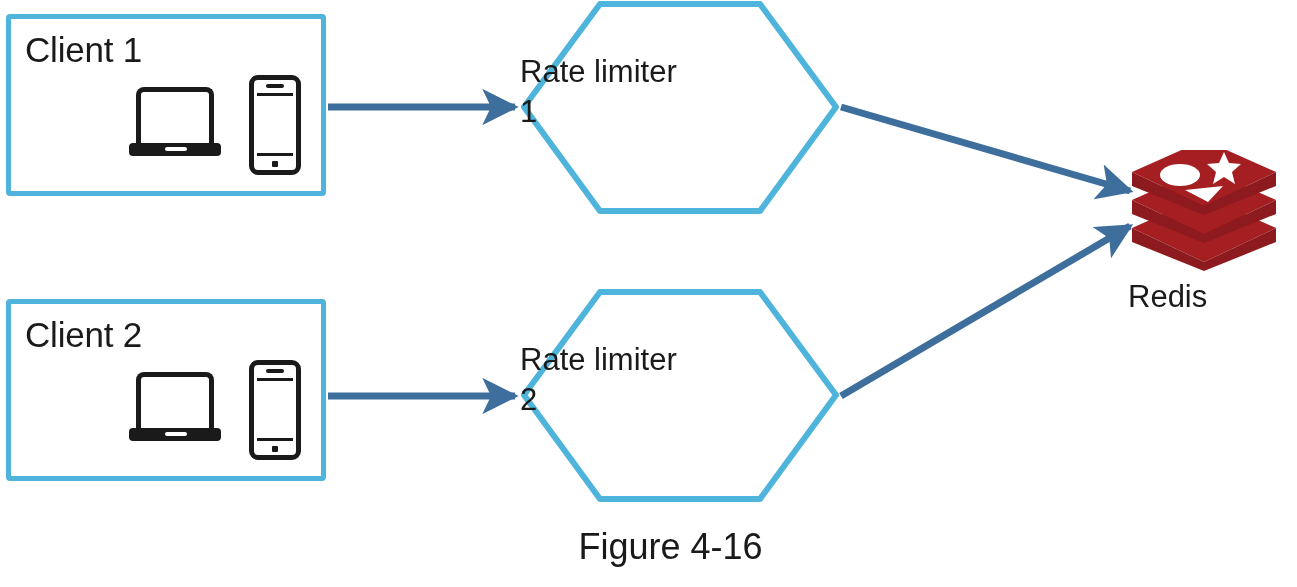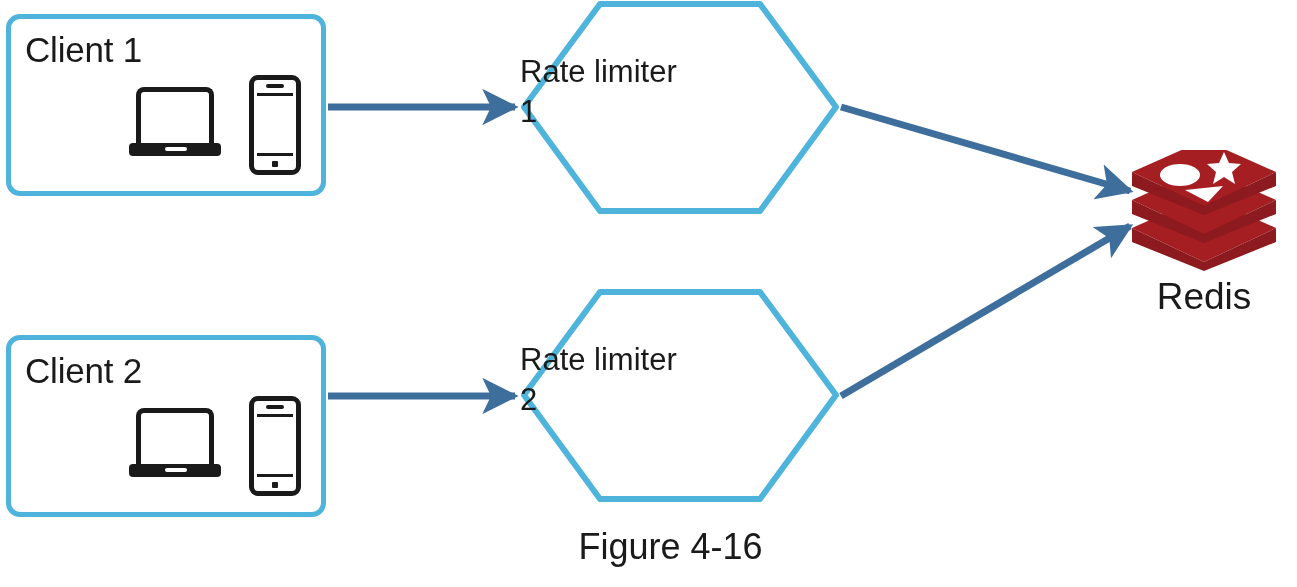--- a/index.html
+++ b/index.html
@@ -26,25 +26,25 @@
     width: 1297px;
     height: 587px;
     pointer-events: none;
   }
 
   
   .client-box {
     position: absolute;
     box-sizing: border-box;
     border: 5px solid #4FB4DC;
-    border-radius: 14px;
+    border-radius: 4px;
     background: #ffffff;
   }
   #client-box-1 { left: 6px;  top: 14px;  width: 320px; height: 182px; }
-  #client-box-2 { left: 6px;  top: 299px; width: 320px; height: 182px; margin-top: 36px; }
+  #client-box-2 { left: 6px;  top: 299px; width: 320px; height: 182px; }
 
   .client-label {
     position: absolute;
     left: 14px;
     top: 10px;
     font-size: 35px;
     line-height: 42px;
     color: #1a1a1a;
     letter-spacing: -0.2px;
     white-space: nowrap;
@@ -168,22 +168,21 @@
     top: 150px;
     width: 152px;
     height: 180px;
   }
   #redis-logo { display: block; width: 152px; height: 125px; }
   #redis-label {
     position: absolute;
     left: 0;
     right: 0;
     top: 128px;
-    text-align: center;
-    font-size: 37px;
+    font-size: 31px;
     line-height: 38px;
     color: #1a1a1a;
   }
 
   
   #figure-caption {
     position: absolute;
     left: 0;
     right: 0;
     top: 524px;

